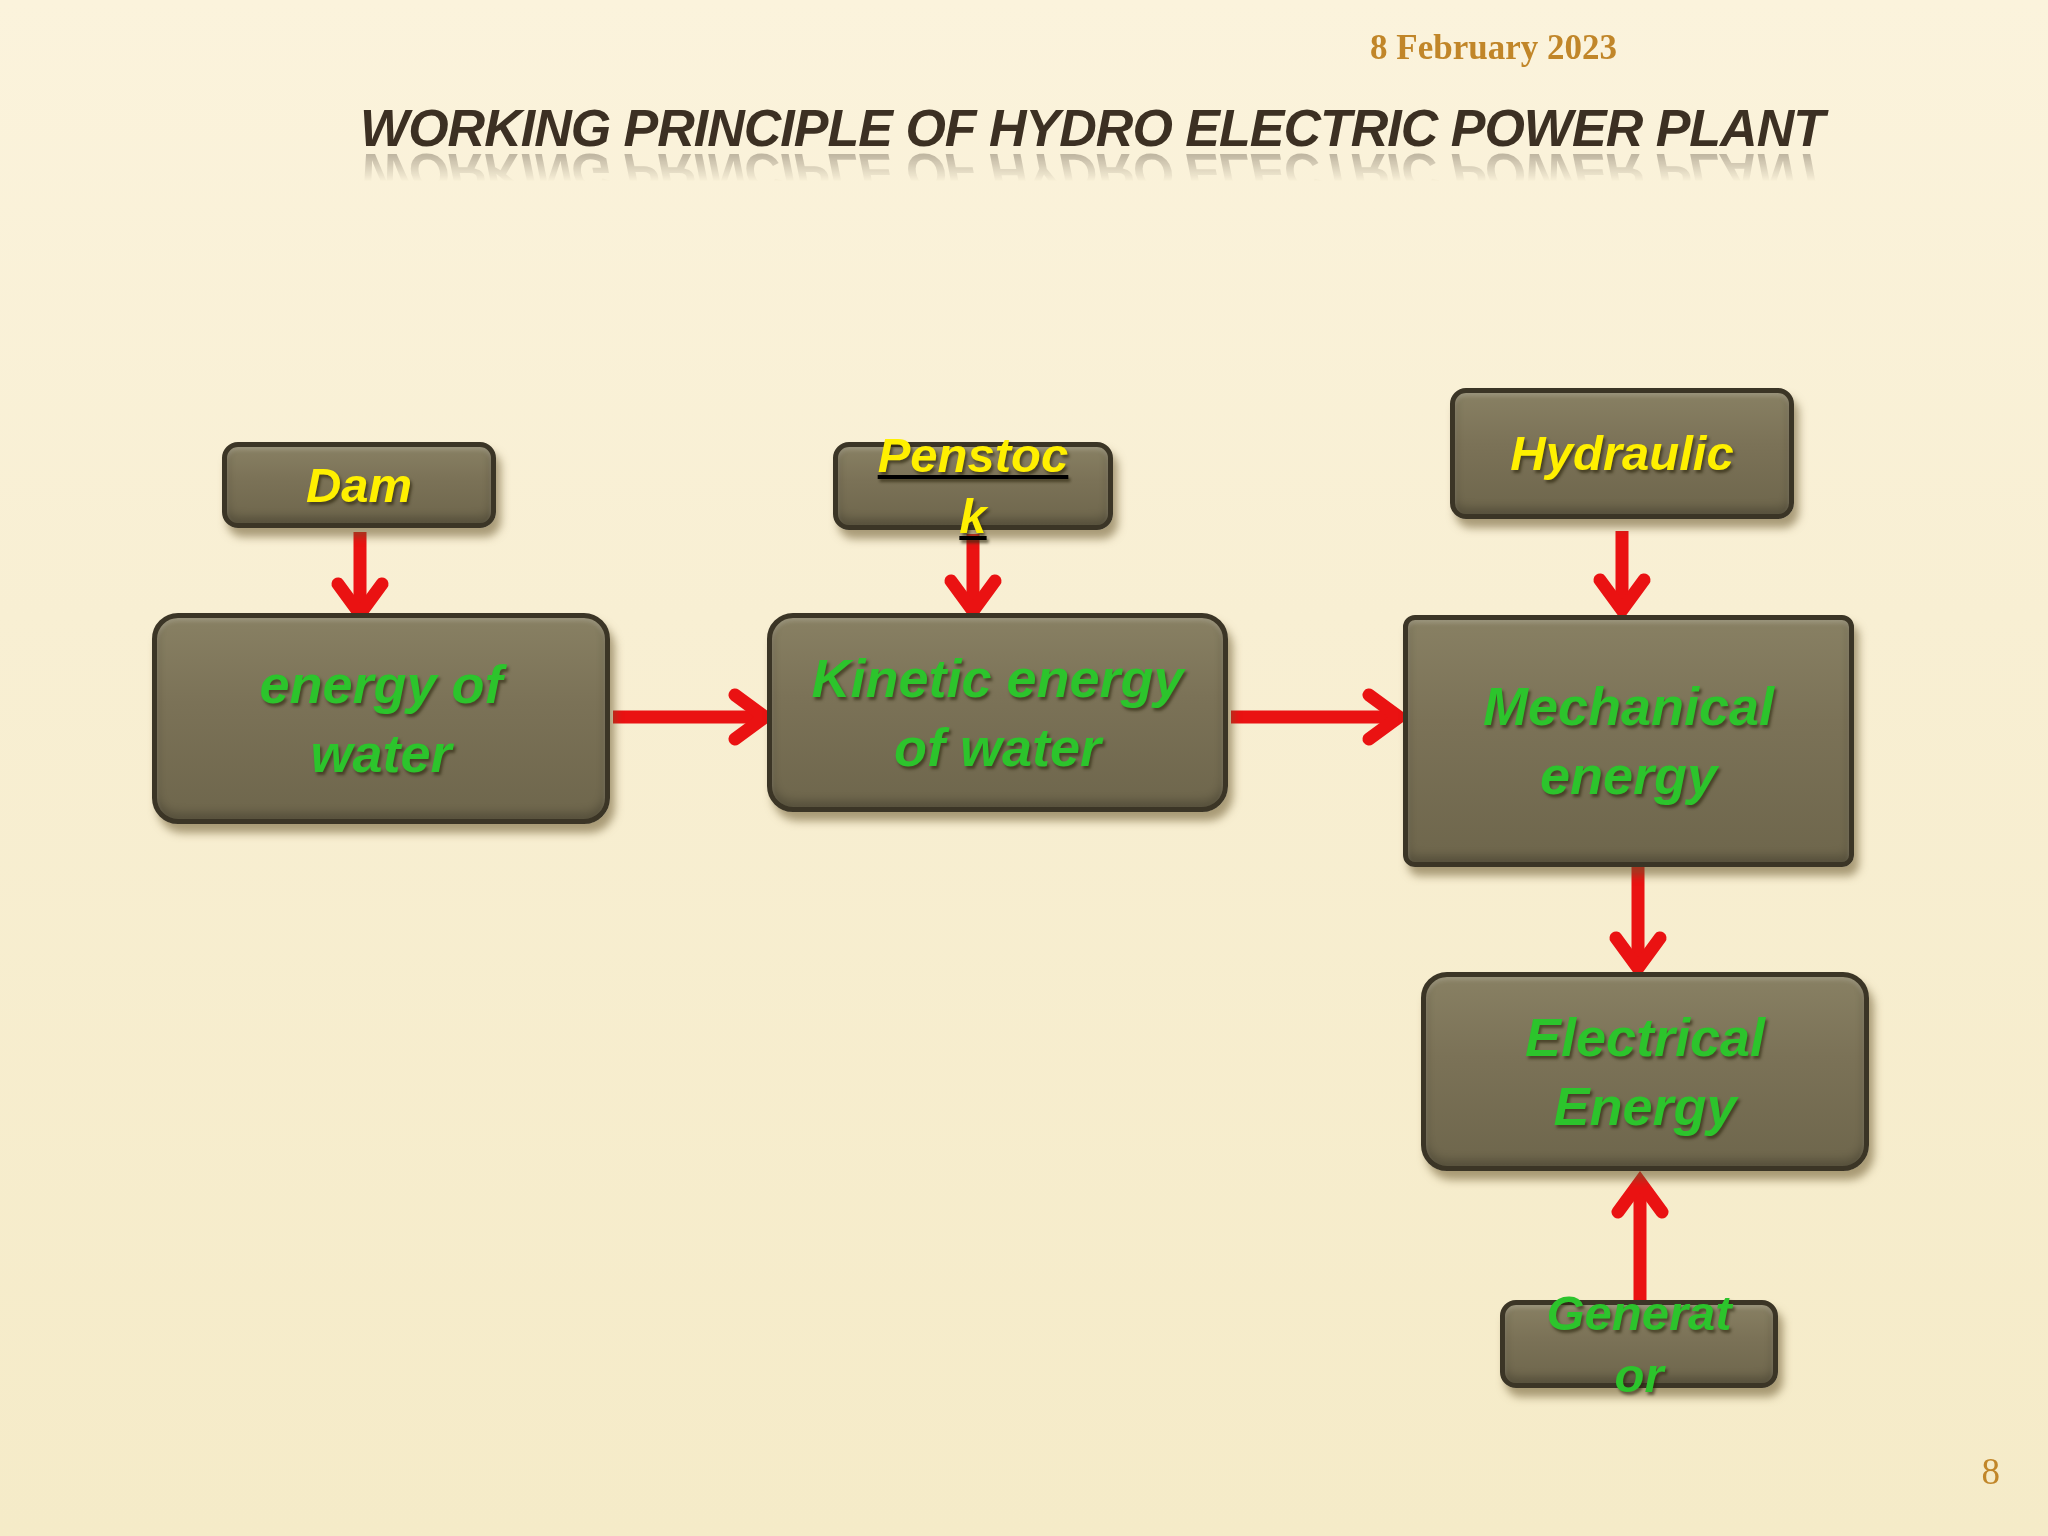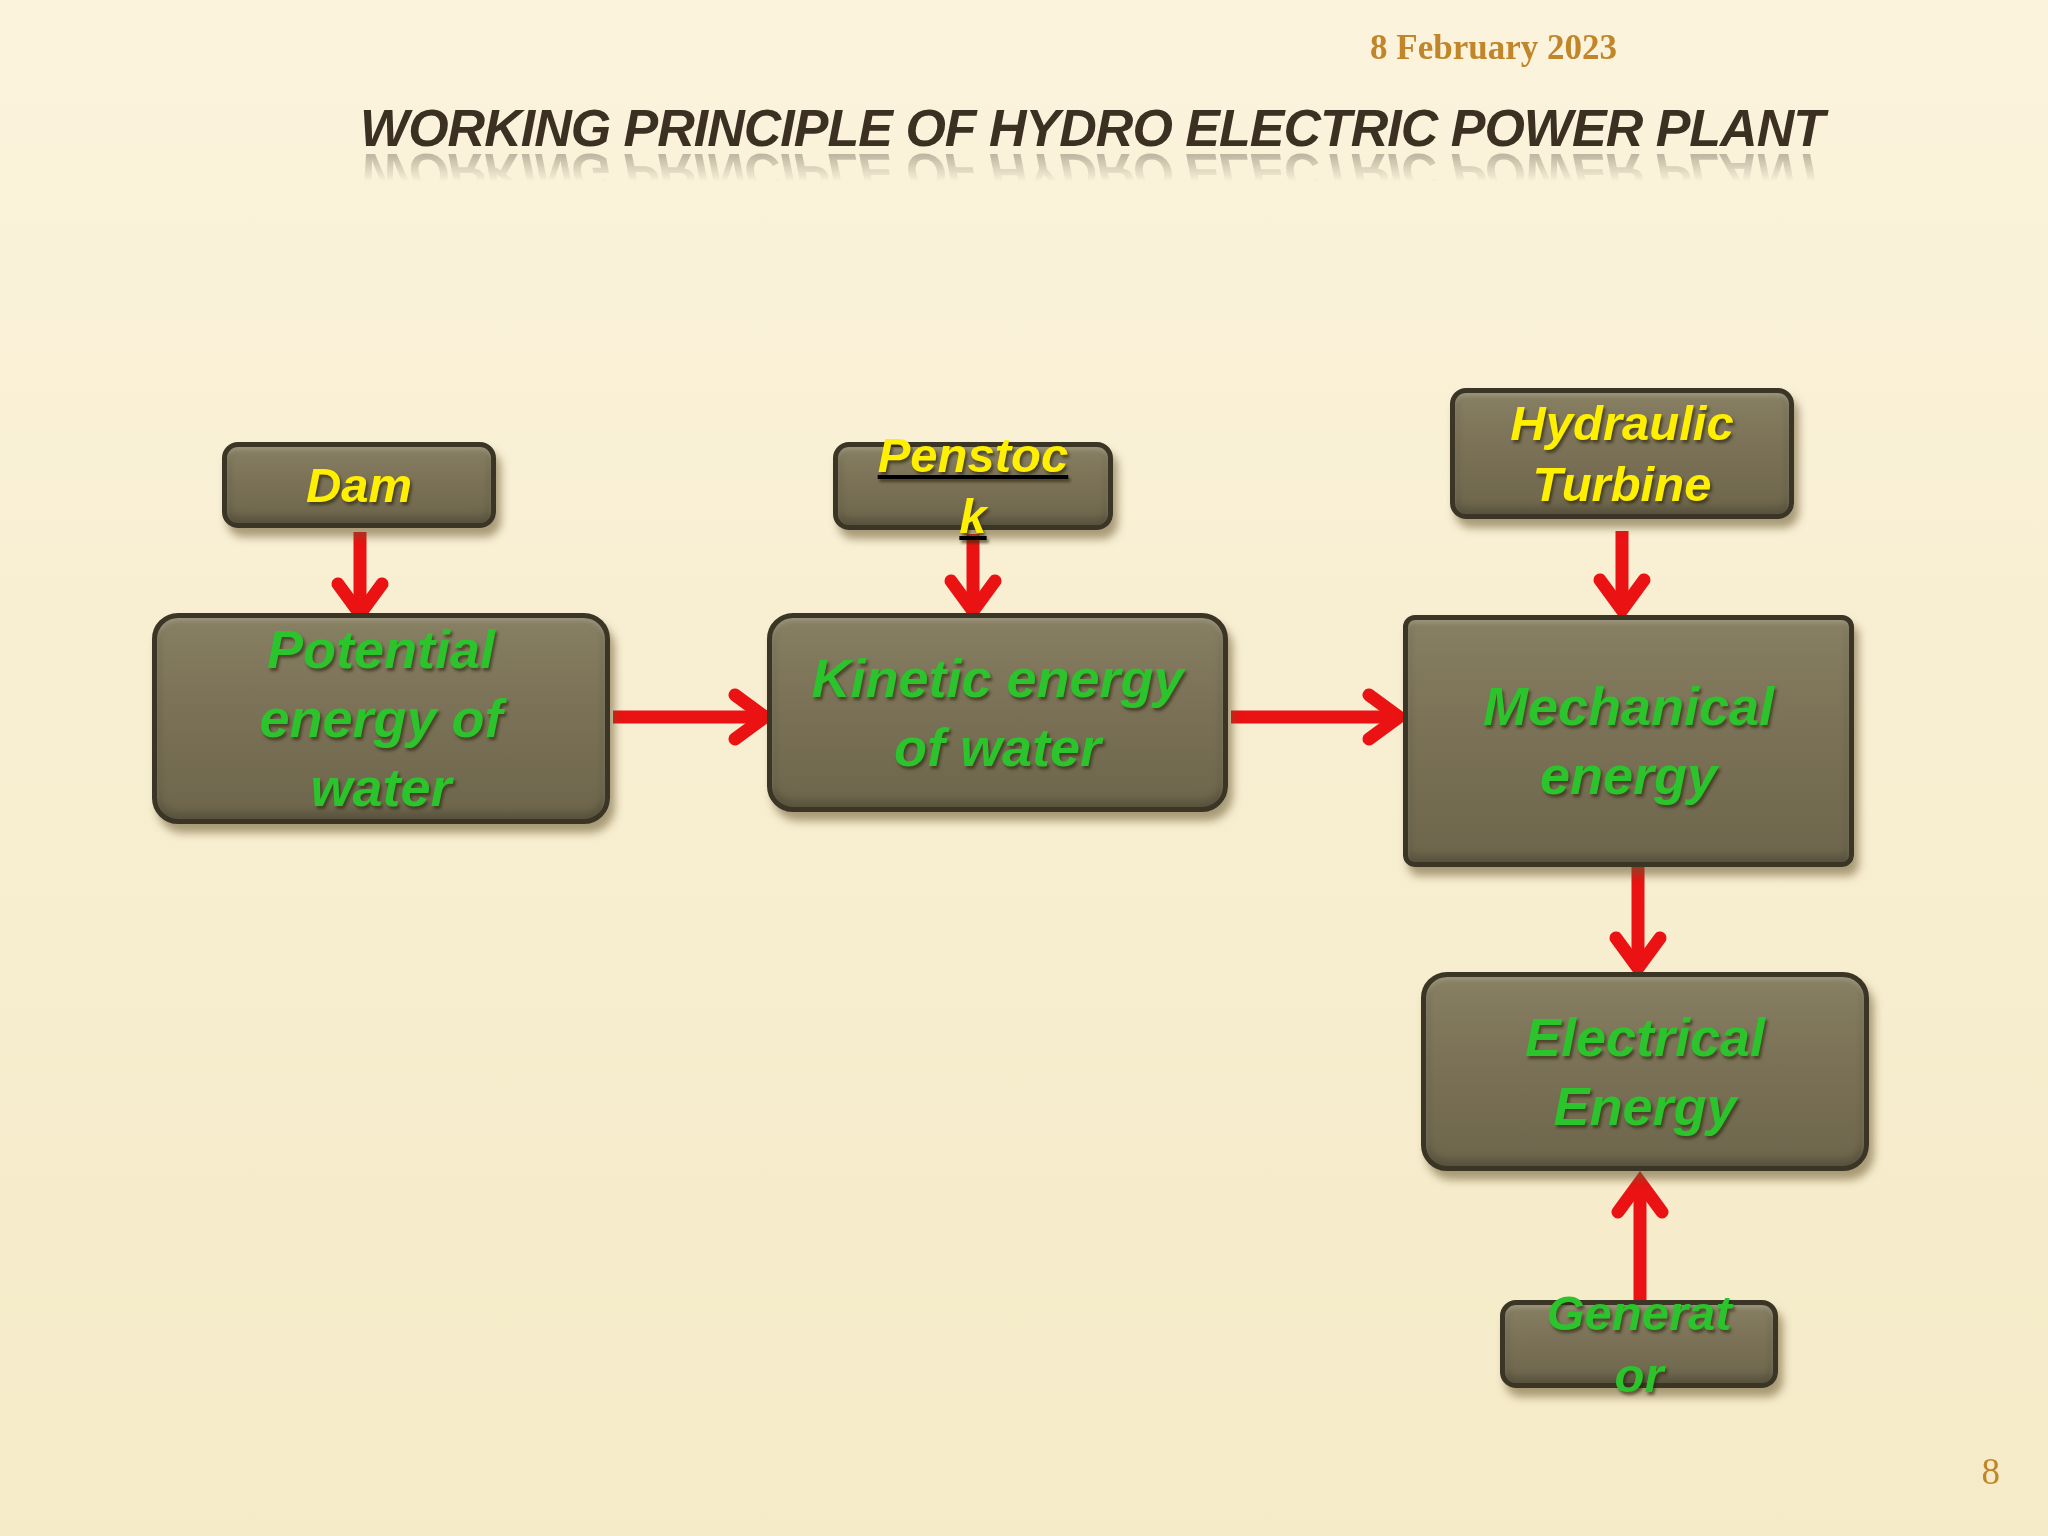--- a/index.html
+++ b/index.html
@@ -111,26 +111,24 @@
       </div>
       <div class="node component compact" style="left: 833px; top: 442px; width: 280px; height: 88px; border-radius: 16px; text-decoration: underline;">
         <div class="node-lines">
           <div>Penstoc</div>
           <div>k</div>
         </div>
       </div>
       <div class="node component" style="left: 1450px; top: 388px; width: 344px; height: 131px; border-radius: 16px;">
         <div class="node-lines">
           <div>Hydraulic</div>
-          <div>Turbine</div>
         </div>
       </div>
       <div class="node energy" style="left: 152px; top: 613px; width: 458px; height: 211px; border-radius: 26px;">
         <div class="node-lines">
-          <div>Potential</div>
           <div>energy of</div>
           <div>water</div>
         </div>
       </div>
       <div class="node energy" style="left: 767px; top: 613px; width: 461px; height: 199px; border-radius: 26px;">
         <div class="node-lines">
           <div>Kinetic energy</div>
           <div>of water</div>
         </div>
       </div>

